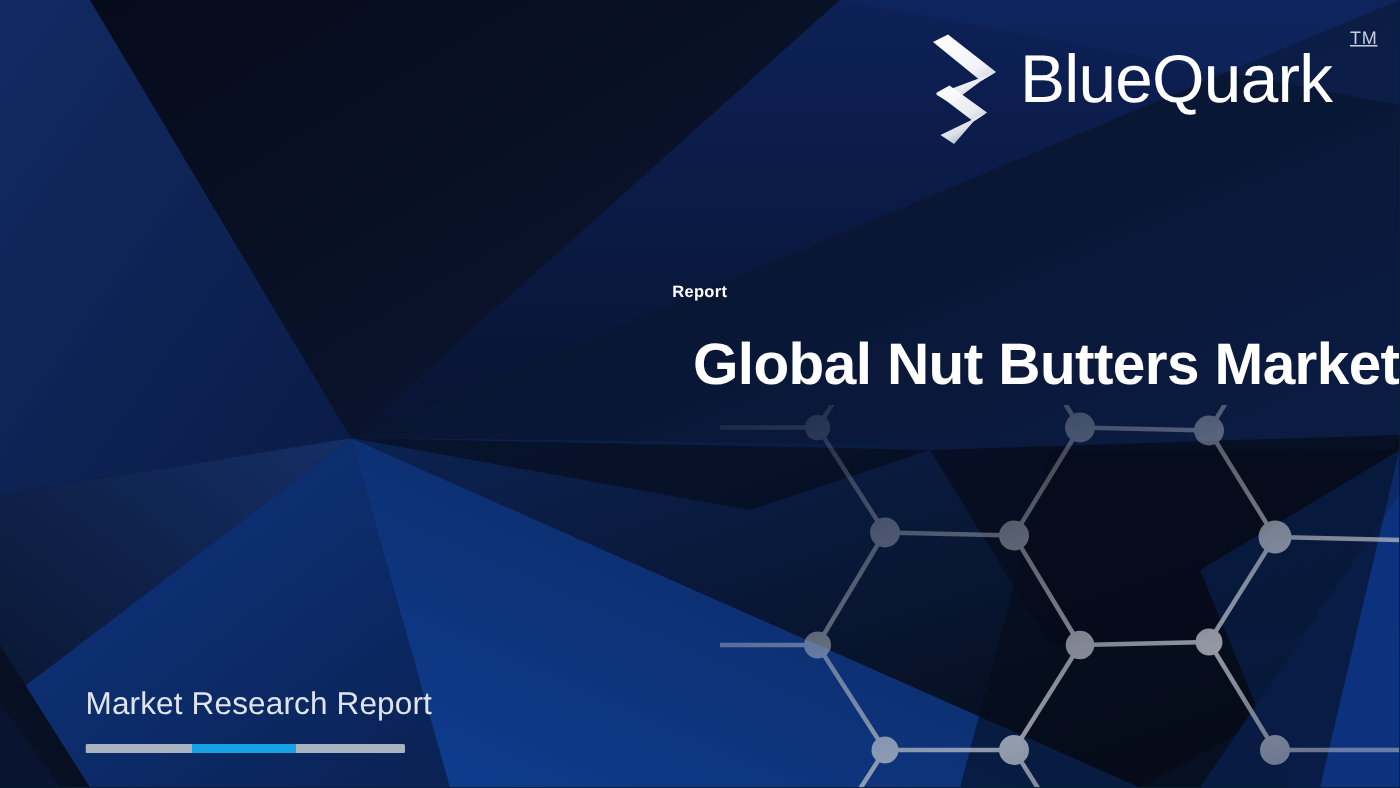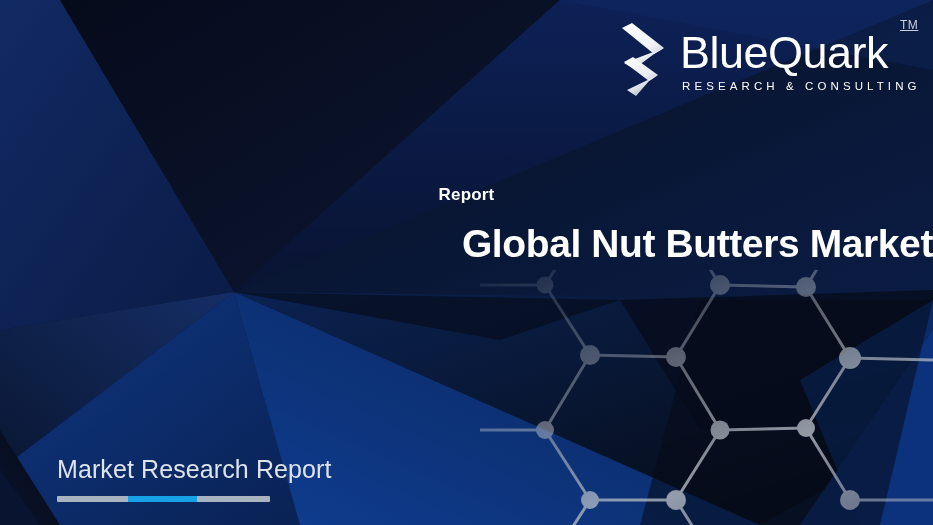--- a/index.html
+++ b/index.html
@@ -65,21 +65,21 @@
   }
 
   
   #title-area {
     position:absolute;
     left:0; top:184px;
     width:933px;
     text-align:center;
   }
   #kicker {
-    font-size:17px;
+    font-size:11px;
     font-weight:700;
     color:#ffffff;
     letter-spacing:0.2px;
     line-height:22px;
   }
   #main-title {
     margin-top:15px;
     font-size:39px;
     font-weight:700;
     color:#ffffff;
@@ -89,21 +89,21 @@
     text-align:right;
   }
 
   
   #footer {
     position:absolute;
     left:57px; bottom:23px;
     width:260px;
   }
   #footer-label {
-    font-size:25px;
+    font-size:21px;
     font-weight:300;
     color:#dfe4ec;
     letter-spacing:0.1px;
     line-height:27px;
     white-space:nowrap;
   }
   #accent-bar {
     margin-top:13px;
     display:flex;
     width:213px;
@@ -312,21 +312,20 @@
 
       <path d="M4,6 L14,1 L46,26 L36,32 Z" fill="url(#chev1)"></path>
       <path d="M46,26 L36,32 L16,47 L6,41 Z" fill="url(#chev2)"></path>
 
       <path d="M6,40 L15,35 L40,53 L31,59 Z" fill="url(#chev1)" opacity="0.97"></path>
       <path d="M40,53 L31,59 L18,74 L9,68 Z" fill="url(#chev2)" opacity="0.95"></path>
     </svg>
 
     <div id="logo-words">
       <div id="brand-name">BlueQuark</div>
-      <div id="brand-tagline">RESEARCH &amp; CONSULTING</div>
     </div>
 
     <div id="tm-mark">TM</div>
   </div>
 
   <div id="title-area">
     <div id="kicker">Report</div>
     <h1 id="main-title">Global Nut Butters Market</h1>
   </div>
 

